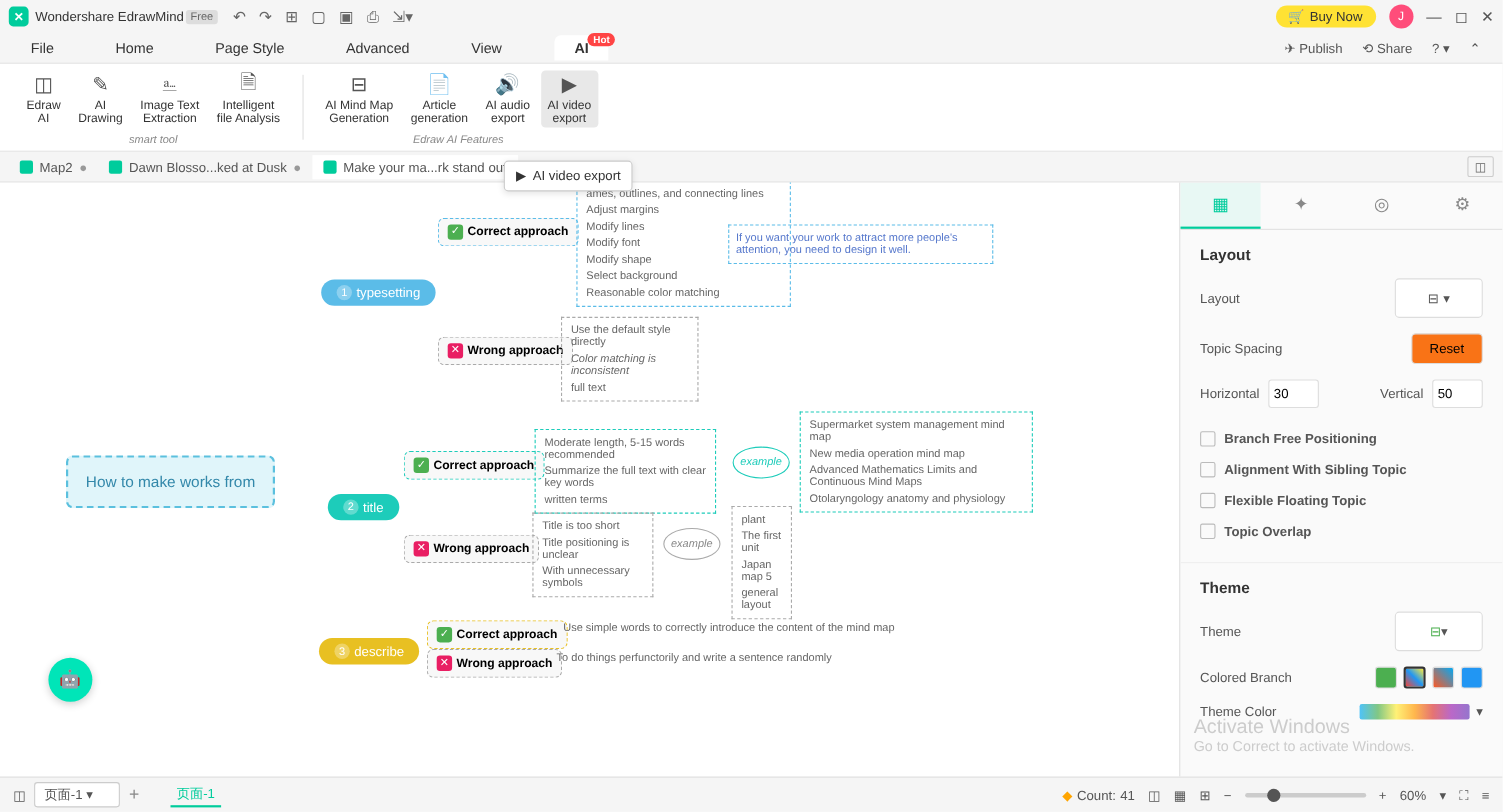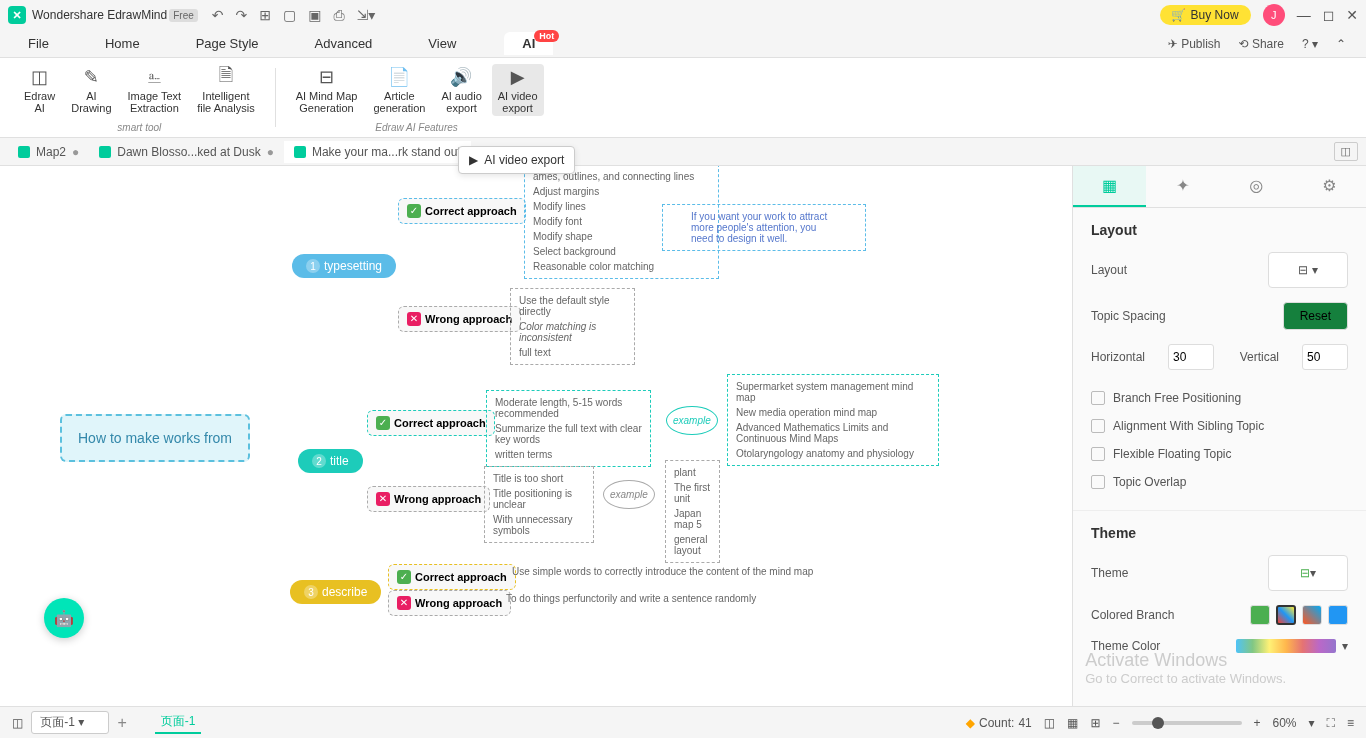--- a/index.html
+++ b/index.html
@@ -68,40 +68,40 @@
 .detail-group div { padding: 2px 0; }
 .dg1 { left: 524px; top: -2px; border: 1px dashed #5bbce8; padding: 4px 8px; width: 195px; }
 .dg2 { left: 510px; top: 122px; border: 1px dashed #aaa; padding: 4px 8px; width: 125px; }
 .dg3 { left: 486px; top: 224px; border: 1px dashed #1dccba; padding: 4px 8px; width: 165px; }
 .dg4 { left: 484px; top: 300px; border: 1px dashed #aaa; padding: 4px 8px; width: 110px; }
 .dg5 { left: 727px; top: 208px; border: 1px dashed #1dccba; padding: 4px 8px; width: 212px; }
 .dg6 { left: 665px; top: 294px; border: 1px dashed #aaa; padding: 4px 8px; width: 55px; }
 .example-oval { position: absolute; border: 1px solid #1dccba; border-radius: 50%; padding: 8px 6px; font-size: 10px; color: #1dccba; font-style: italic; }
 .ex1 { left: 666px; top: 240px; }
 .ex2 { left: 603px; top: 314px; }
-.callout { position: absolute; left: 662px; top: 38px; border: 1px dashed #5bbce8; padding: 6px 28px; font-size: 10px; color: #5577cc; width: 204px; }
+.callout { position: absolute; left: 662px; top: 38px; border: 1px dashed #5bbce8; padding: 6px 6px; font-size: 10px; color: #5577cc; width: 241px; }
 .detail-single { position: absolute; font-size: 10px; color: #666; }
 .italic { font-style: italic; }
 
 
 .chat-btn { position: absolute; left: 44px; bottom: 68px; width: 40px; height: 40px; background: #00e5b8; border-radius: 50%; display: flex; align-items: center; justify-content: center; box-shadow: 0 2px 8px rgba(0,0,0,0.2); cursor: pointer; }
 
 
 .right-panel { position: absolute; right: 0; top: 166px; width: 294px; height: 540px; background: #fafafa; border-left: 1px solid #e0e0e0; overflow-y: auto; }
 .panel-tabs { display: flex; border-bottom: 1px solid #e0e0e0; }
 .panel-tab { flex: 1; padding: 10px; text-align: center; cursor: pointer; color: #888; }
 .panel-tab.active { color: #00cc9c; border-bottom: 2px solid #00cc9c; background: #e8f8f4; }
 .panel-section { padding: 14px 18px; }
 .panel-heading { font-size: 14px; font-weight: 600; color: #333; margin-bottom: 14px; }
 .panel-row { display: flex; align-items: center; justify-content: space-between; margin-bottom: 14px; font-size: 12px; color: #555; }
 .layout-select { width: 80px; height: 36px; border: 1px solid #ddd; border-radius: 4px; background: white; display: flex; align-items: center; justify-content: center; gap: 4px; cursor: pointer; }
-.reset-btn { padding: 6px 16px; border: 1px solid #ddd; border-radius: 4px; background: #15803d; font-size: 12px; cursor: pointer; }
-.spacing-inputs { display: flex; gap: 23px; align-items: center; font-size: 12px; color: #555; }
+.reset-btn { padding: 6px 16px; border: 1px solid #ddd; border-radius: 4px; background: #f97316; font-size: 12px; cursor: pointer; }
+.spacing-inputs { display: flex; gap: 8px; align-items: center; font-size: 12px; color: #555; }
 .num-input { width: 46px; height: 26px; border: 1px solid #ddd; border-radius: 3px; padding: 2px 4px; font-size: 12px; }
-.checkbox-row { display: flex; align-items: center; gap: 8px; font-size: 12px; color: #555; padding: 7px 0; }
+.checkbox-row { display: flex; align-items: center; gap: 8px; font-size: 12px; color: #555; padding: 7px 0; font-weight: bold; }
 .checkbox { width: 14px; height: 14px; border: 1px solid #bbb; border-radius: 2px; }
 .theme-select { width: 80px; height: 36px; border: 1px solid #ddd; border-radius: 4px; background: white; display: flex; align-items: center; justify-content: center; cursor: pointer; }
 .color-swatches { display: flex; gap: 6px; }
 .swatch { width: 20px; height: 20px; border: 1px solid #ddd; border-radius: 3px; cursor: pointer; }
 .rainbow-bar { width: 100px; height: 14px; background: linear-gradient(90deg, #4fc3f7, #81c784, #fff176, #ffb74d, #e57373, #ba68c8, #9575cd); border-radius: 2px; }
 
 
 .watermark { position: absolute; right: 80px; bottom: 52px; color: #ccc; font-size: 13px; text-align: left; z-index: 5; }
 .watermark div:first-child { font-size: 18px; }
 

